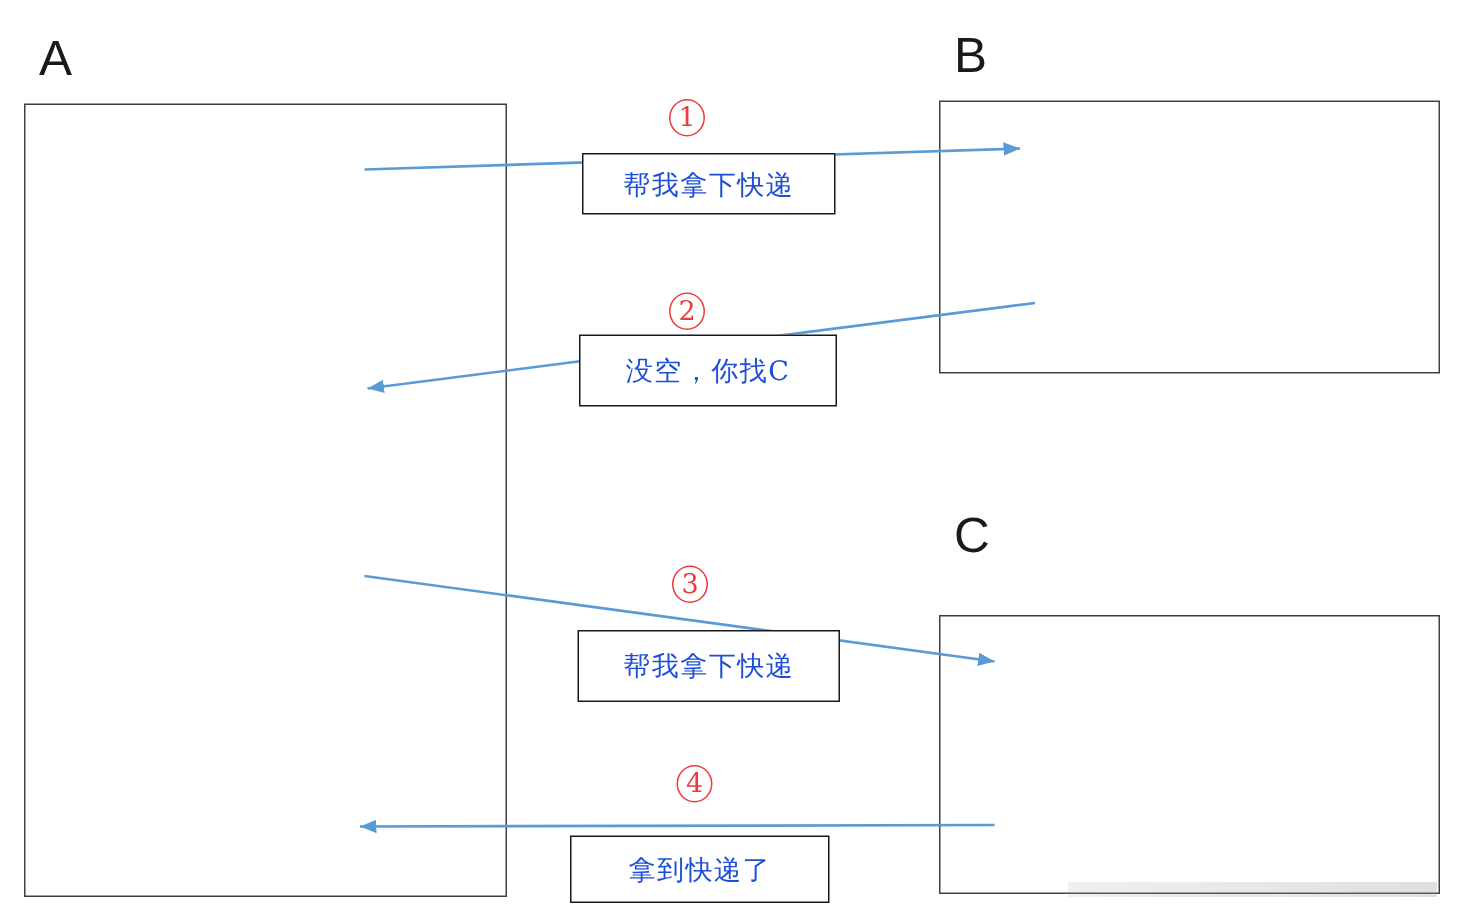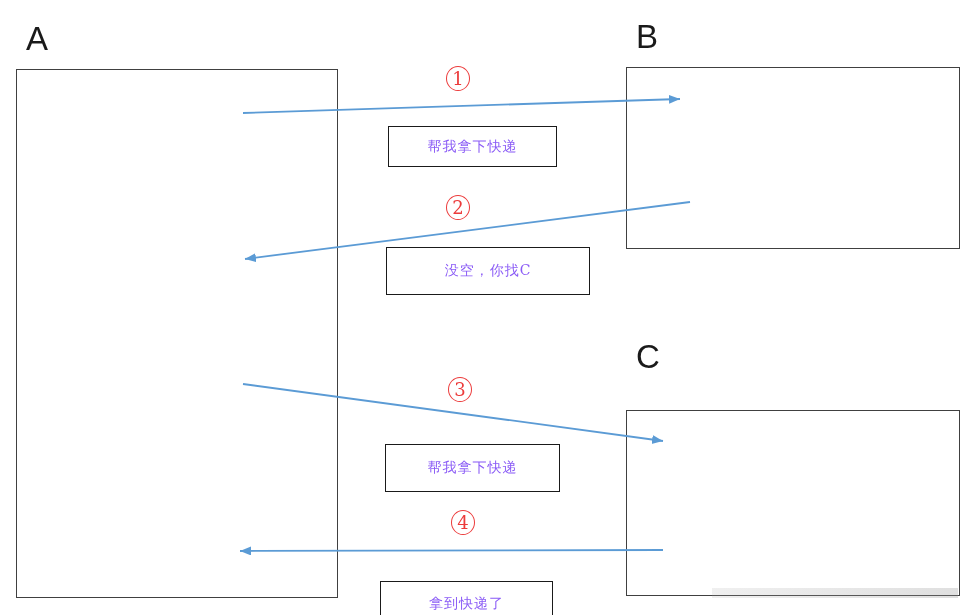--- a/index.html
+++ b/index.html
@@ -55,28 +55,27 @@
 
   .msg-box {
     position: absolute;
     background: #ffffff;
     border: 1.8px solid var(--box_border, #1a1a1a);
     box-sizing: border-box;
     display: flex;
     align-items: center;
     justify-content: center;
     font-family: "DejaVu Serif", serif;
-    font-size: 14px;
-    color: #8b5cf6;
+    font-size: 18px;
+    color: #1d4ed8;
     letter-spacing: 1px;
     white-space: nowrap;
-    margin-top: 24px;
   }
   #msg1 { left: 388px; top: 102px; width: 169px; height: 41px; }
-  #msg2 { left: 386px; top: 223px; width: 204px; height: 48px; }
+  #msg2 { left: 386px; top: 223px; width: 172px; height: 48px; }
   #msg3 { left: 385px; top: 420px; width: 175px; height: 48px; }
   #msg4 { left: 380px; top: 557px; width: 173px; height: 45px; align-items: center; }
 
   .step-num {
     position: absolute;
     width: 24px;
     height: 25px;
     border: 1.8px solid var(--number_red, #ec3b3b);
     border-radius: 50%;
     color: var(--number_red, #ec3b3b);

